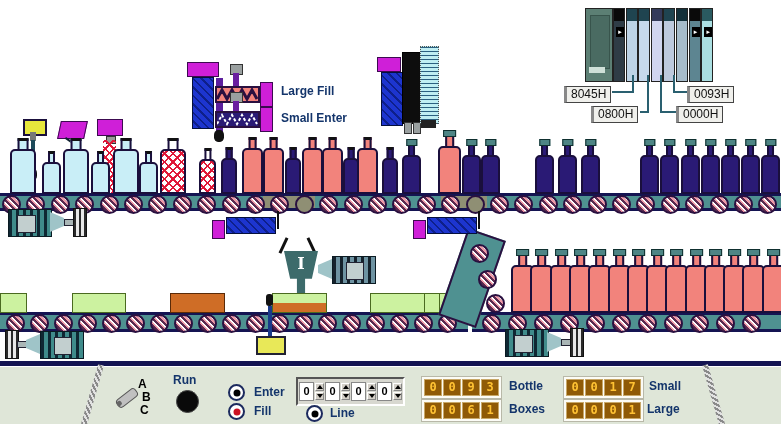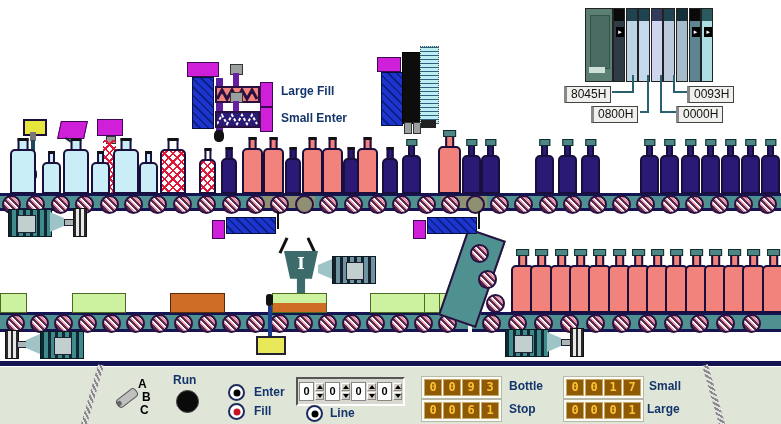--- a/index.html
+++ b/index.html
@@ -609,21 +609,21 @@
         <div class="ccell">9</div>
         <div class="ccell">3</div>
       </div>
       <div class="lbl abs" style="left: 509px; top: 379px;">Bottle</div>
       <div class="counter" style="left: 421px; top: 399px;">
         <div class="ccell">0</div>
         <div class="ccell">0</div>
         <div class="ccell">6</div>
         <div class="ccell">1</div>
       </div>
-      <div class="lbl abs" style="left: 509px; top: 402px;">Stop</div>
+      <div class="lbl abs" style="left: 509px; top: 402px;">Boxes</div>
       <div class="counter" style="left: 563px; top: 376px;">
         <div class="ccell">0</div>
         <div class="ccell">0</div>
         <div class="ccell">1</div>
         <div class="ccell">7</div>
       </div>
       <div class="lbl abs" style="left: 649px; top: 379px;">Small</div>
       <div class="counter" style="left: 563px; top: 399px;">
         <div class="ccell">0</div>
         <div class="ccell">0</div>

